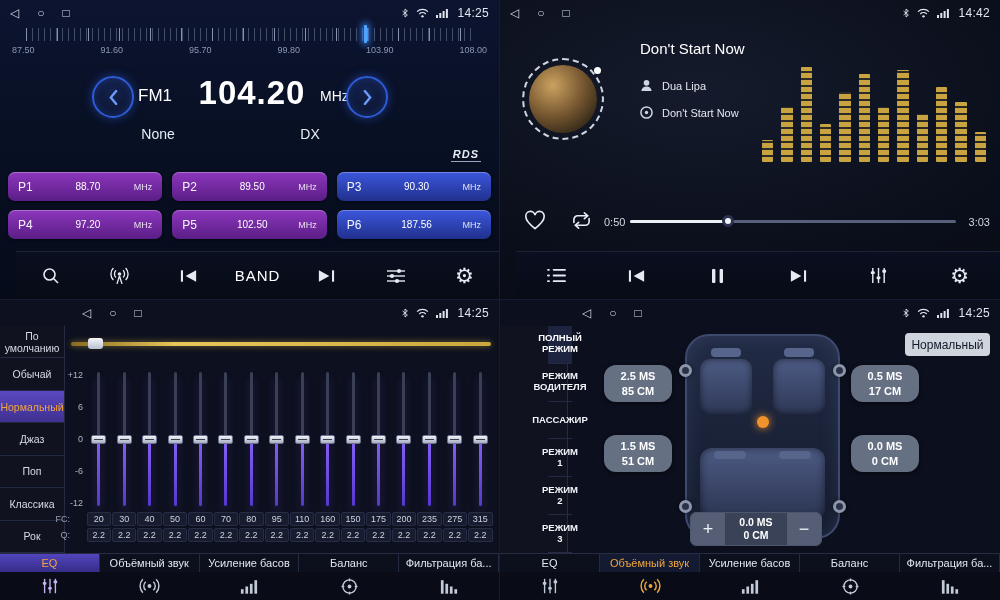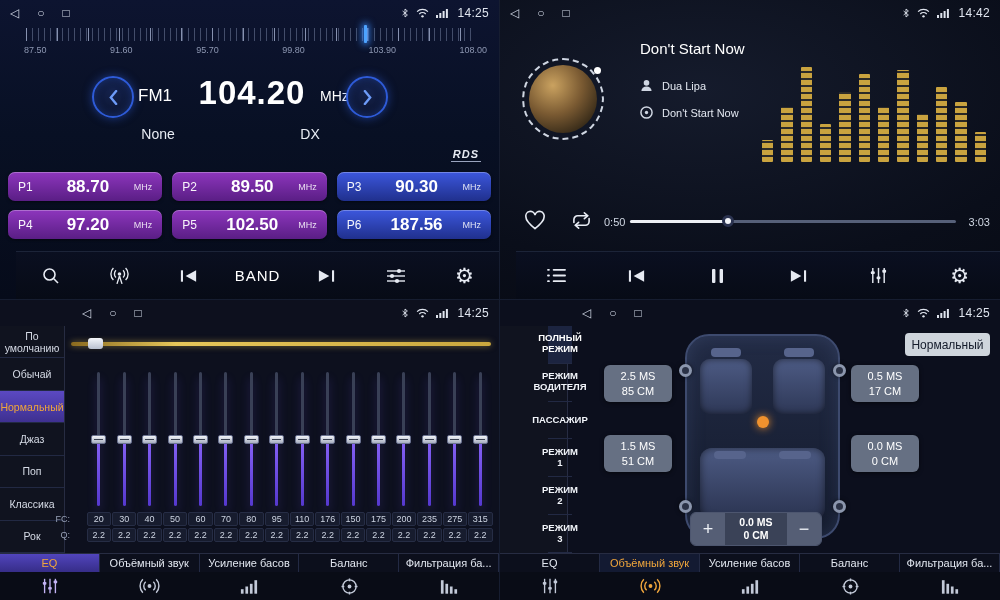--- a/index.html
+++ b/index.html
@@ -24,21 +24,21 @@
   .stat { display:flex; gap:7px; align-items:center; }
   .stat svg { display:block; color:#dfe4ee; }
   .time { font-size:12px; letter-spacing:.3px; margin-left:2px; }
 
   
   .ruler { position:absolute; top:28px; left:12px; right:12px; height:34px; }
   .ticks { position:absolute; top:0; left:14px; right:14px; height:13px;
            background:repeating-linear-gradient(90deg,#434d6a 0 1px,transparent 1px 6px); }
   .ticks:after { content:""; position:absolute; inset:0;
            background:repeating-linear-gradient(90deg,#8792b0 0 1px,transparent 1px 31px); }
-  .scale-labels { position:absolute; top:17px; left:12px; right:0; display:flex;
+  .scale-labels { position:absolute; top:17px; left:0; right:0; display:flex;
            justify-content:space-between; color:#8d97b2; font-size:9px; }
   .pointer { position:absolute; top:-3px; width:3px; height:18px; background:#4da3ff;
            border-radius:1px; box-shadow:0 0 7px 2px rgba(60,140,255,.85); }
   .freq-row { position:absolute; top:68px; left:0; right:0; height:62px; color:#fff; }
   .round-btn { position:absolute; width:42px; height:42px; border-radius:50%; top:8px;
            background:radial-gradient(circle at 50% 35%, #14224e, #0a1126);
            border:2px solid #2e5bd8; color:#6d9bf8; cursor:pointer;
            box-shadow:0 0 10px rgba(46,91,216,.55), inset 0 0 8px rgba(46,91,216,.4);
            display:flex; align-items:center; justify-content:center; }
   .round-btn.left { left:92px; } .round-btn.right { left:346px; }
@@ -53,21 +53,21 @@
          font-style:italic; color:#e7ebf3; letter-spacing:1px;
          border-bottom:1px solid #9aa4be; padding:0 2px 1px; }
   .presets { position:absolute; left:8px; right:8px; top:172px;
          display:grid; grid-template-columns:repeat(3,1fr); gap:9px 10px; }
   .preset { height:29px; border-radius:7px; display:flex; align-items:center;
          padding:0 10px; color:#fff; cursor:pointer;
          box-shadow:inset 0 1px 0 rgba(255,255,255,.28), 0 1px 3px rgba(0,0,0,.5); }
   .preset.purple { background:linear-gradient(180deg,#8d36bd,#5a1e85); }
   .preset.blue   { background:linear-gradient(180deg,#3c57dd,#20308d); }
   .p-label { font-size:12px; width:24px; opacity:.95; }
-  .p-freq  { flex:1; text-align:center; font-size:17px; font-weight:bold; }
+  .p-freq  { flex:1; text-align:center; font-size:10px; font-weight:normal; }
   .p-unit  { font-size:9px; opacity:.85; }
 
   
   .toolbar { position:absolute; left:0; right:0; bottom:0; height:48px;
          background:linear-gradient(180deg,#0a0f20,#070b16); border-top:1px solid #1c2438;
          display:flex; align-items:center; justify-content:space-around; color:#e6eaf2;margin-left:16px; }
   .tool { width:48px; height:40px; display:flex; align-items:center; justify-content:center; cursor:pointer; }
   .tool svg { color:#e6eaf2; }
   .band-btn { font-size:15px; letter-spacing:1px; color:#fff; }
   .gear { font-size:21px; line-height:1; color:#e6eaf2; }
@@ -174,23 +174,23 @@
   .bench .headrest { position:absolute; top:3px; width:32px; height:8px;
         background:#57648c; border-radius:4px; }
   .bench .h1 { left:14px; } .bench .h2 { right:14px; }
   .spk { position:absolute; width:13px; height:13px; border-radius:50%;
         border:3px solid #8b96ad; background:#2b3246; box-shadow:0 0 4px rgba(0,0,0,.6); }
   .s-fl { left:-6px; top:30px; } .s-fr { right:-6px; top:30px; }
   .s-rl { left:-6px; bottom:26px; } .s-rr { right:-6px; bottom:26px; }
   .s-sub { left:50%; margin-left:-9px; bottom:-4px; width:17px; height:17px; }
   .center-dot { position:absolute; left:50%; top:82px; width:12px; height:12px; margin-left:-6px;
         border-radius:50%; background:#f0922e; box-shadow:0 0 9px #f0922e; cursor:pointer; }
-  .dbox { position:absolute; width:68px; height:37px; border-radius:6px; background:#667083;
+  .dbox { position:absolute; width:68px; height:37px; border-radius:12px; background:#667083;
         color:#fff; display:flex; flex-direction:column; align-items:center; justify-content:center;
-        font-size:11px; font-weight:normal; line-height:1.3; box-shadow:0 1px 4px rgba(0,0,0,.55);
+        font-size:11px; font-weight:bold; line-height:1.3; box-shadow:0 1px 4px rgba(0,0,0,.55);
         cursor:pointer; }
   .dbox.fl2 { left:104px; top:65px; }  .dbox.fr2 { left:351px; top:65px; }
   .dbox.rl2 { left:104px; top:135px; } .dbox.rr2 { left:351px; top:135px; }
   .stepper { position:absolute; left:190px; top:212px; width:132px; height:34px;
         border-radius:6px; background:#3a4257; border:1px solid #4d566f;
         display:flex; align-items:stretch; overflow:hidden; }
   .step-btn { width:34px; display:flex; align-items:center; justify-content:center;
         font-size:18px; color:#eef1f6; background:#555e75; cursor:pointer; }
   .step-val { flex:1; display:flex; flex-direction:column; align-items:center;
         justify-content:center; color:#fff; font-size:10.5px; font-weight:bold; line-height:1.25; }
@@ -522,20 +522,27 @@
         <div class="side-item">Джаз</div>
         <div class="side-item">Поп</div>
         <div class="side-item">Классика</div>
         <div class="side-item">Рок</div>
       </div>
 
     <div class="eq-main">
       <div class="master">
         <div class="master-handle" id="master-handle" style="left: 4%;"></div>
       </div>
+      <div class="eq-scale" id="eq-scale">
+          <span>+12</span>
+          <span>6</span>
+          <span>0</span>
+          <span>-6</span>
+          <span>-12</span>
+        </div>
       <div class="eq-bands" id="eq-bands">
           <div class="bandcol">
             <div class="btrack"></div>
             <div class="bthumb" style="top: calc(50% - 4px);"></div>
           </div>
           <div class="bandcol">
             <div class="btrack"></div>
             <div class="bthumb" style="top: calc(50% - 4px);"></div>
           </div>
           <div class="bandcol">
@@ -599,21 +606,21 @@
           <span class="rowlead">FC:</span>
           <span class="cell">20</span>
           <span class="cell">30</span>
           <span class="cell">40</span>
           <span class="cell">50</span>
           <span class="cell">60</span>
           <span class="cell">70</span>
           <span class="cell">80</span>
           <span class="cell">95</span>
           <span class="cell">110</span>
-          <span class="cell">176</span>
+          <span class="cell">160</span>
           <span class="cell">150</span>
           <span class="cell">175</span>
           <span class="cell">200</span>
           <span class="cell">235</span>
           <span class="cell">275</span>
           <span class="cell">315</span>
         </div>
       <div class="fcqrow q" id="q-row">
           <span class="rowlead">Q:</span>
           <span class="cell">2.2</span>

